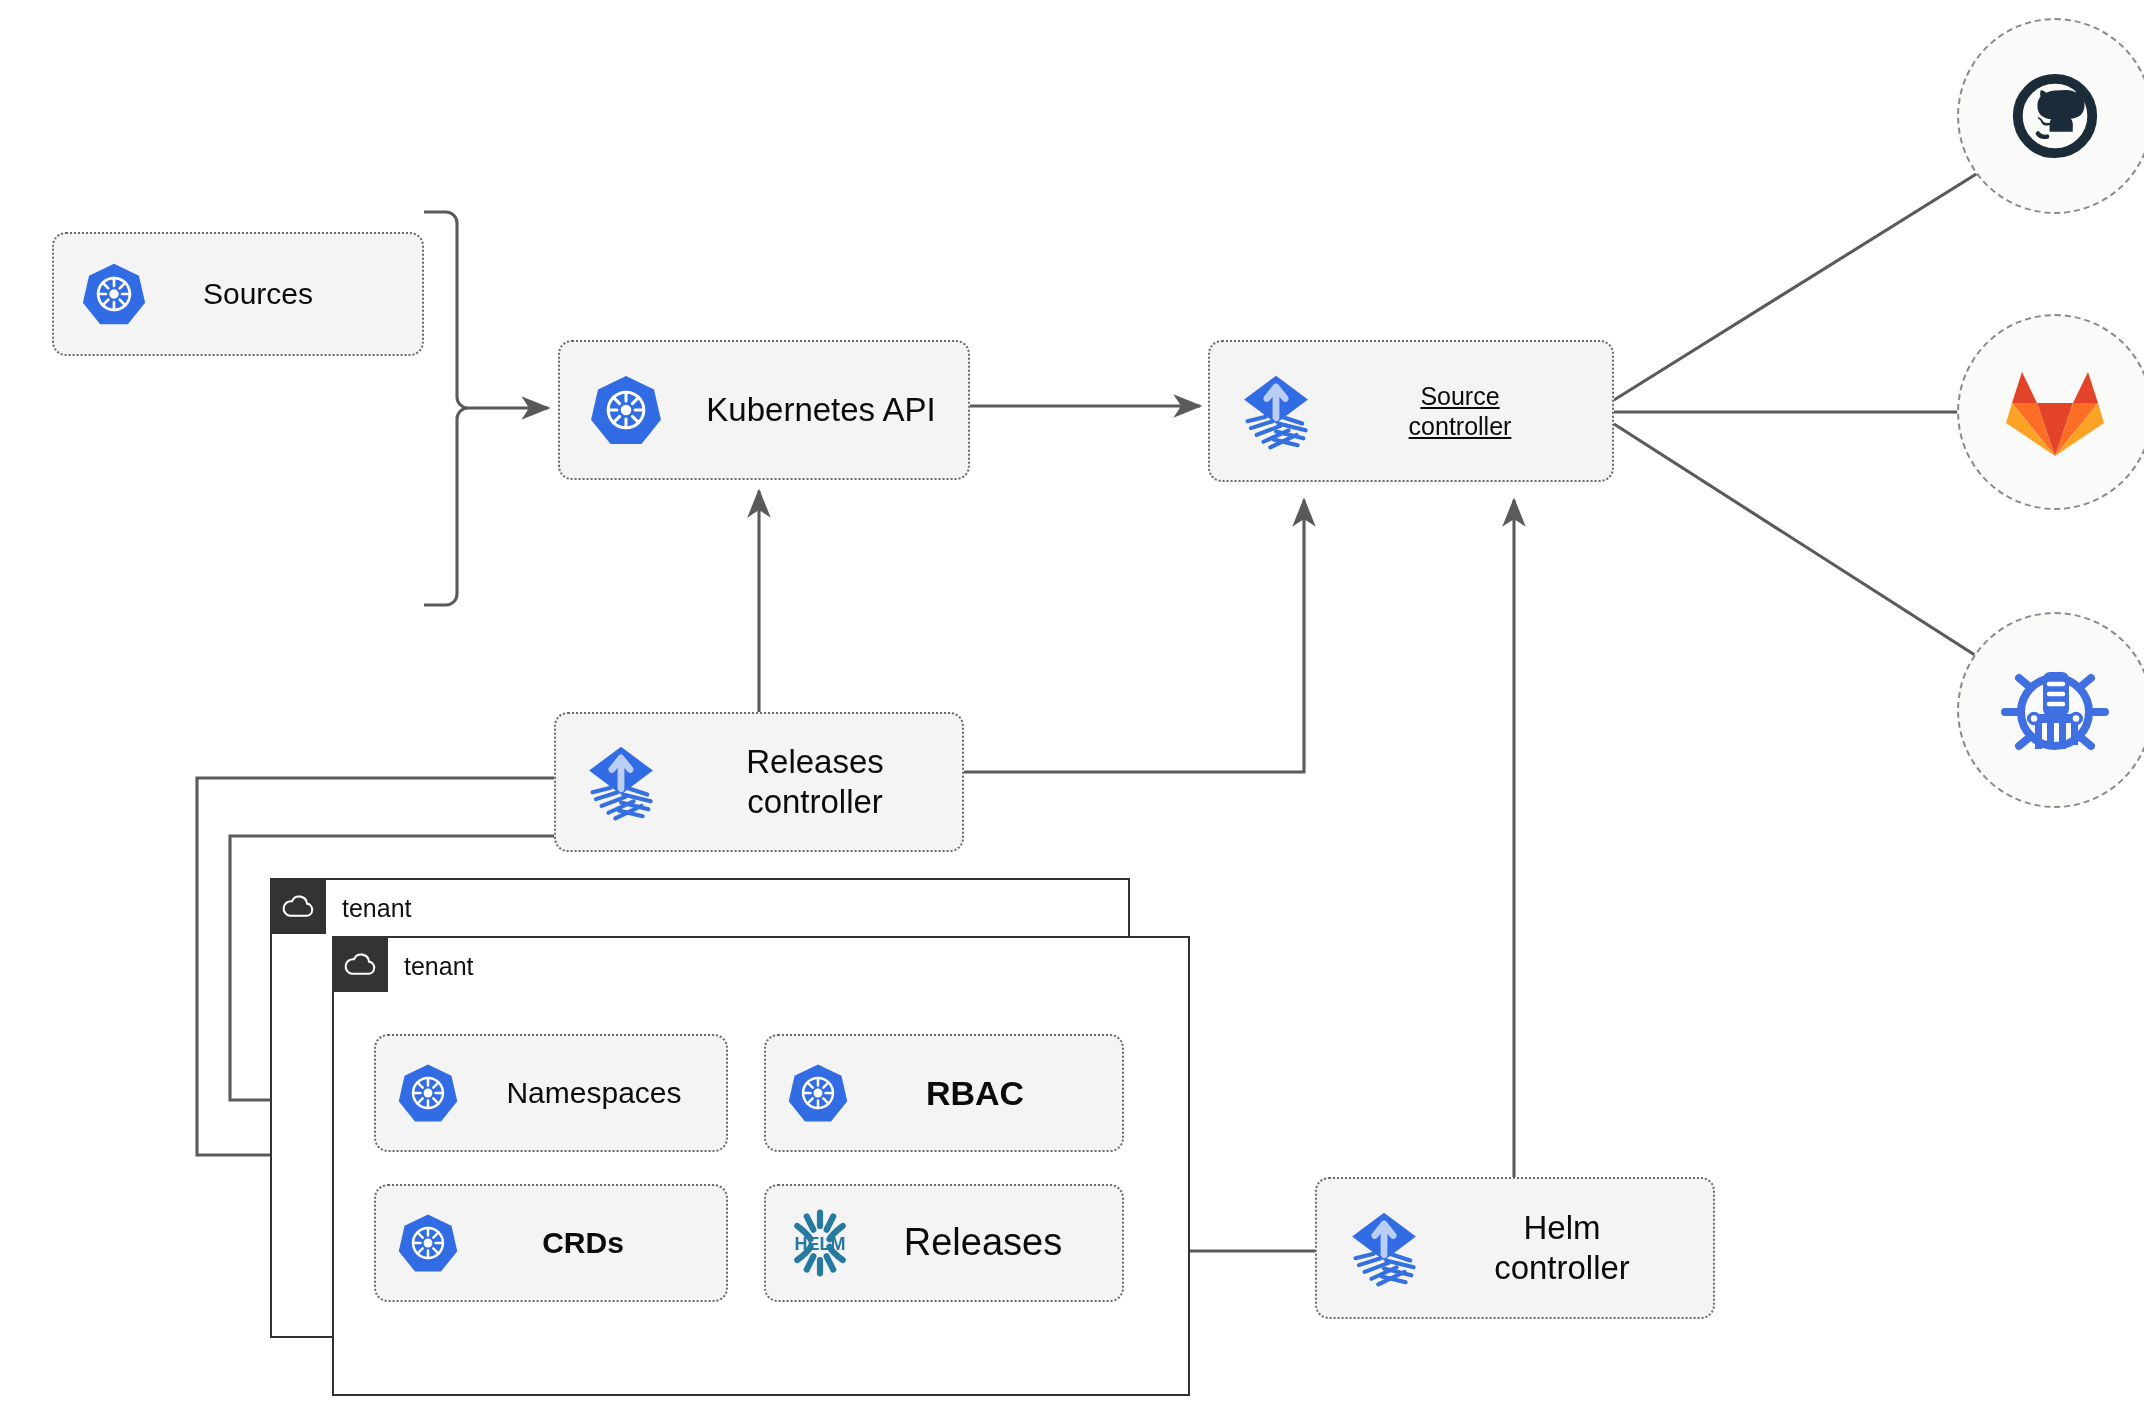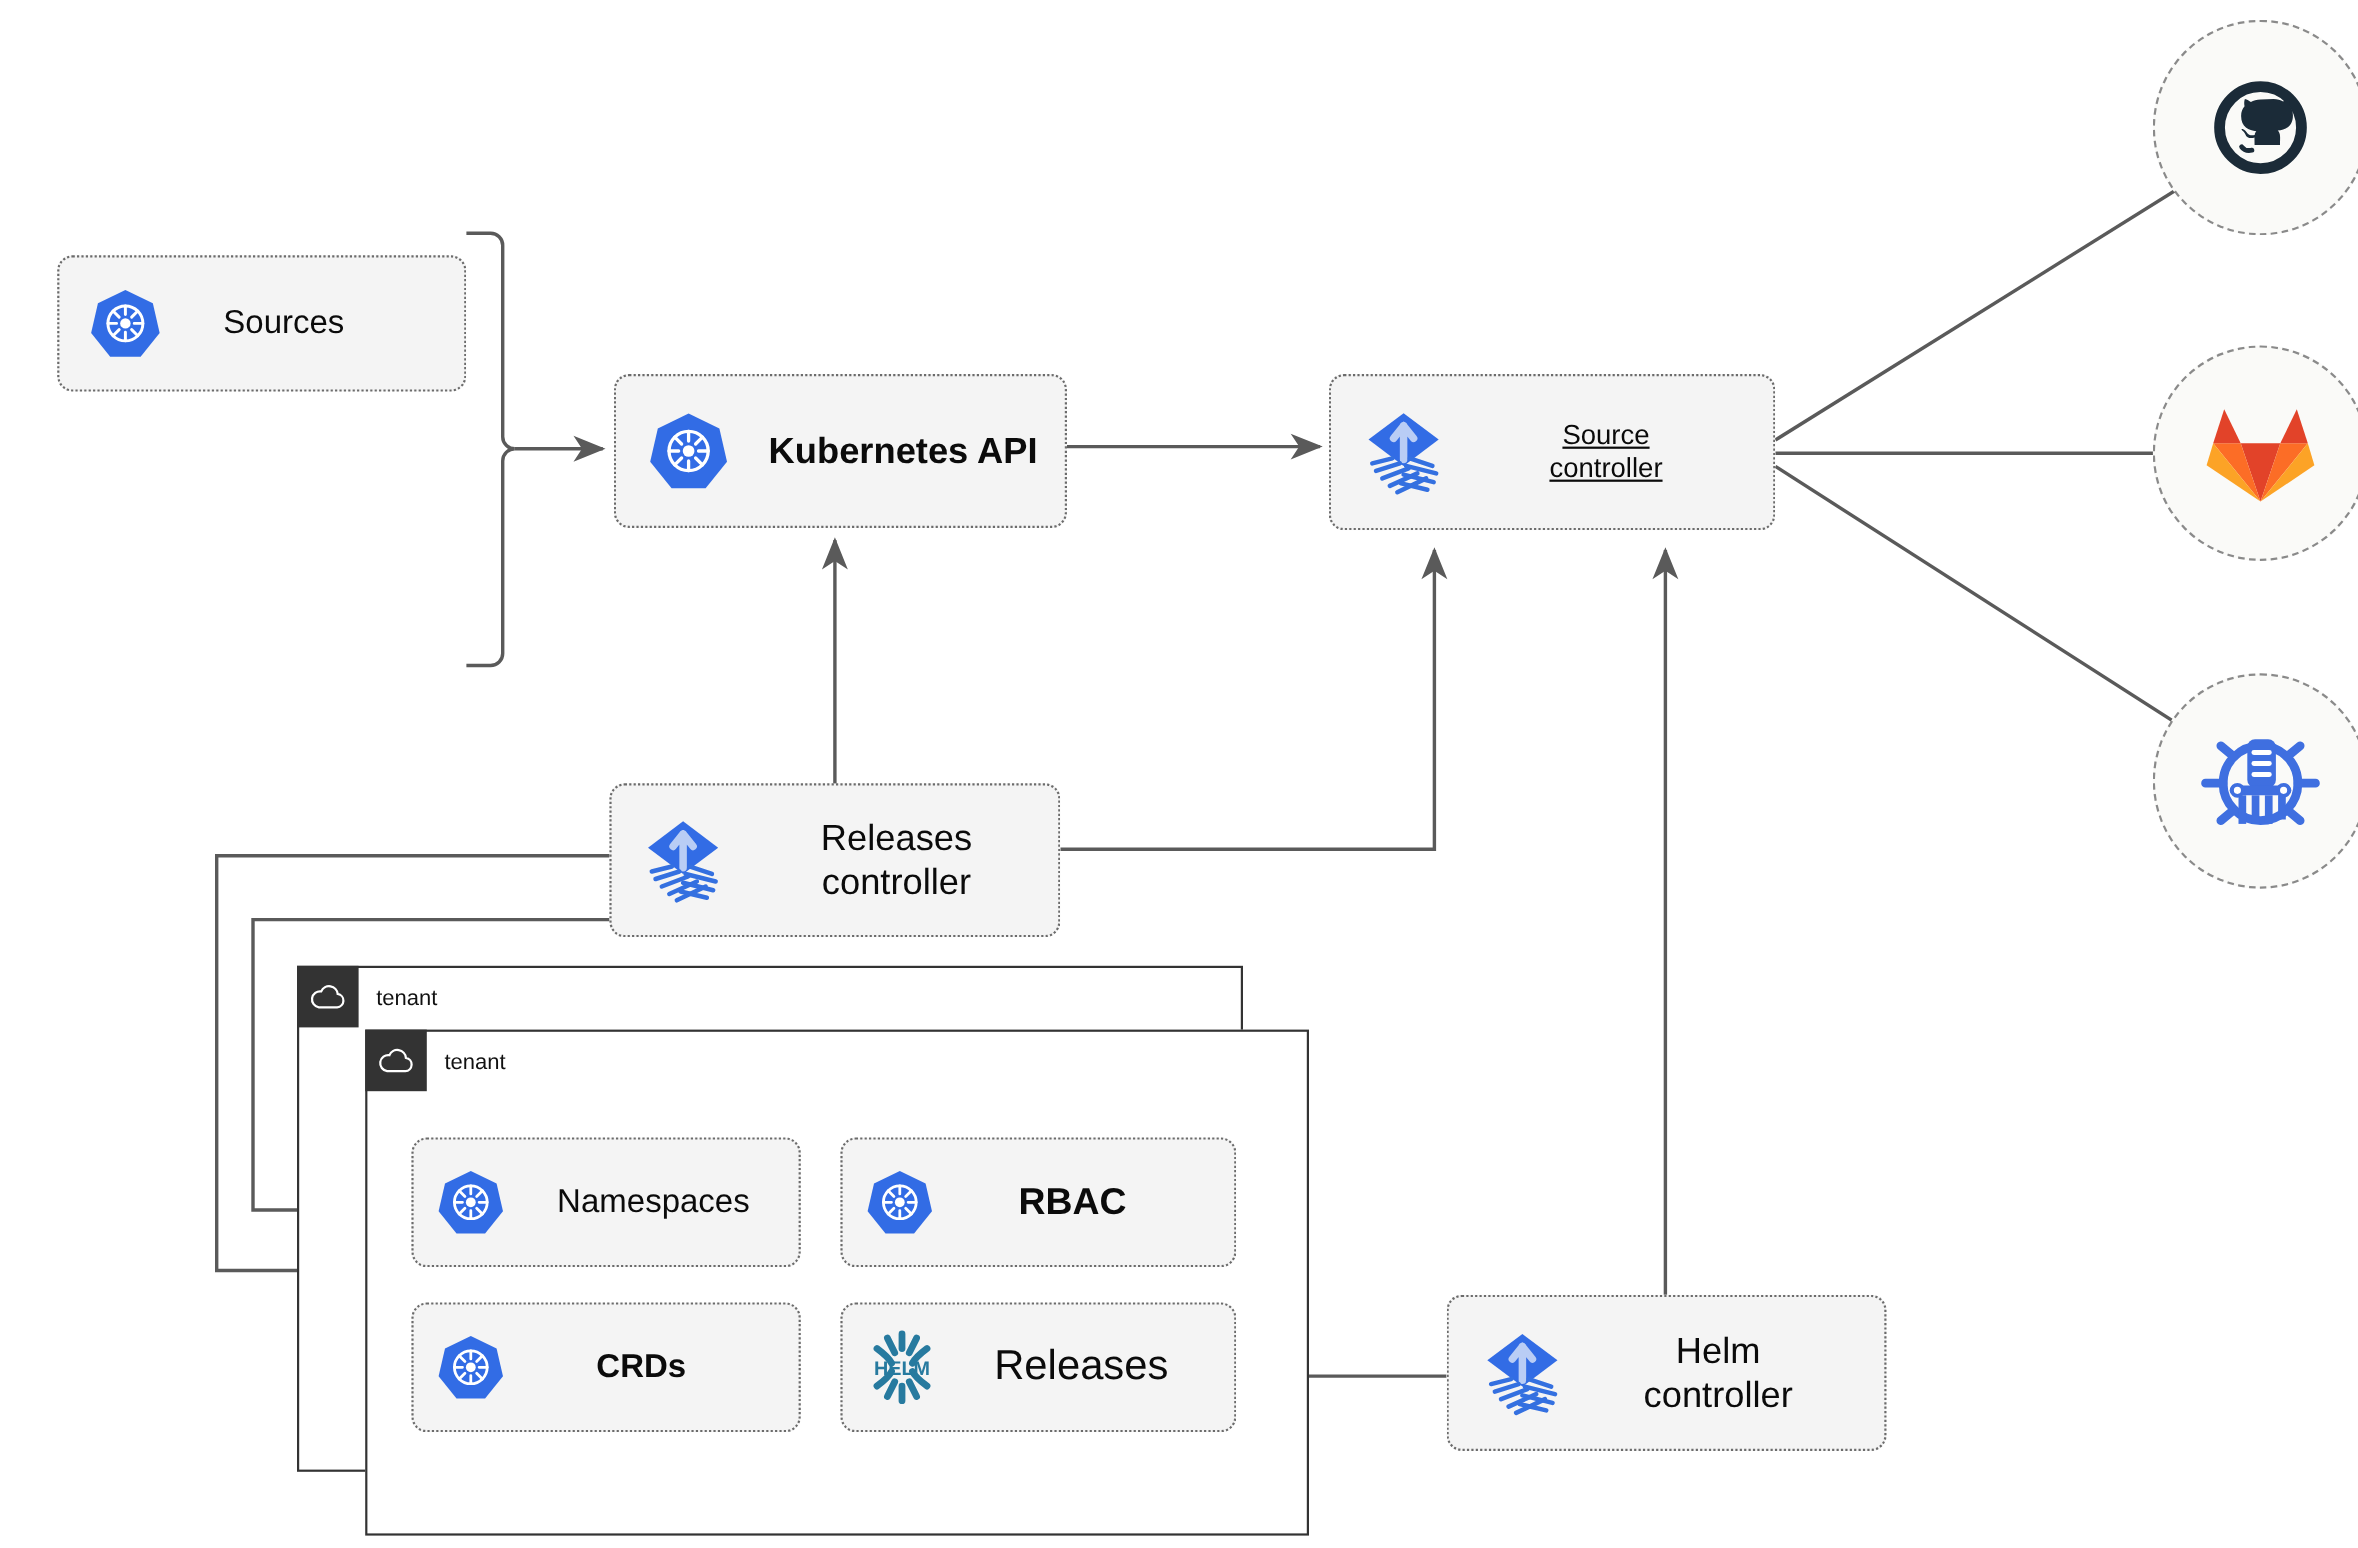--- a/index.html
+++ b/index.html
@@ -51,21 +51,21 @@
     height:56px;
     background:#333333;
     display:flex;align-items:center;
     padding:0 14px;
   }
   .tenant .tabtitle{
     position:absolute;
     top:0;height:56px;
     display:flex;align-items:center;
     color:#111111;
-    font-size:20px;
+    font-size:25px;
   }
   svg{display:block;}
 </style>
 </head>
 <body>
 
 <div id="stage">
 
   <svg id="edges" viewBox="0 0 2144 1407" width="2144" height="1407">
     <defs>
@@ -120,21 +120,21 @@
       <svg width="74" height="74" viewBox="0 0 64 64" aria-hidden="true">
         <path d="M32 2.6 56.2 14.3 62.2 40.4 45.4 61.3H18.6L1.8 40.4 7.8 14.3Z" fill="#326ce5"></path>
         <g fill="none" stroke="#ffffff" stroke-width="2.6" stroke-linecap="round">
           <circle cx="32" cy="32" r="15.4"></circle>
           <circle cx="32" cy="32" r="4.6" fill="#ffffff" stroke="none"></circle>
           <path d="M32 16.6v7.6M32 39.8v7.6M16.6 32h7.6M39.8 32h7.6
                    M21.1 21.1l5.4 5.4M37.5 37.5l5.4 5.4M42.9 21.1l-5.4 5.4M26.5 37.5l-5.4 5.4"></path>
         </g>
       </svg>
     </span>
-    <span class="lbl" style="font-size:33px;padding-right:18px;font-weight:bold;">Kubernetes API</span>
+    <span class="lbl" style="font-size:33px;padding-right:18px;">Kubernetes API</span>
   </div>
 
   <div class="node" style="left:1176px;top:340px;width:406px;height:142px;">
     <span class="ico" style="width:132px;">
       <svg width="82" height="82" viewBox="0 0 72 72" aria-hidden="true">
         <path d="M36 5 64 26 36 47 8 26Z" fill="#326ce5"></path>
         <path d="M36 15 L36 42 M36 15 L28 25 M36 15 L44 25" stroke="#b9cdf5" stroke-width="6" stroke-linecap="round" stroke-linejoin="round" fill="none"></path>
         <g stroke="#3470e0" stroke-width="3.6" stroke-linecap="round" fill="none">
           <path d="M11 45 L27 41"></path>
             <path d="M14 51 L33 45"></path>

